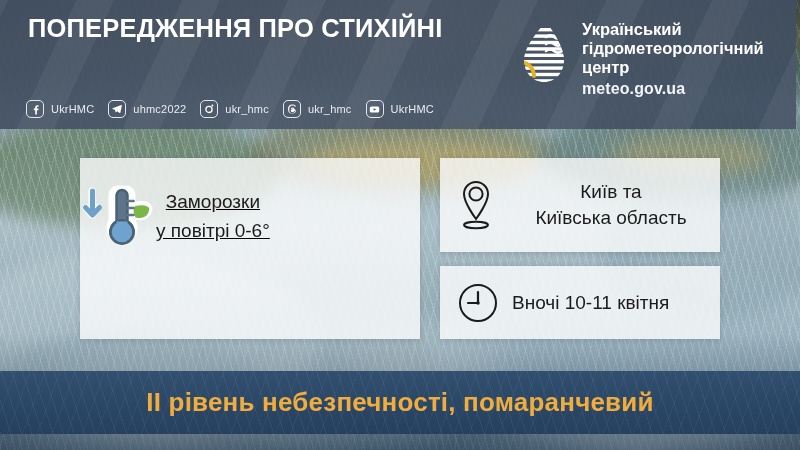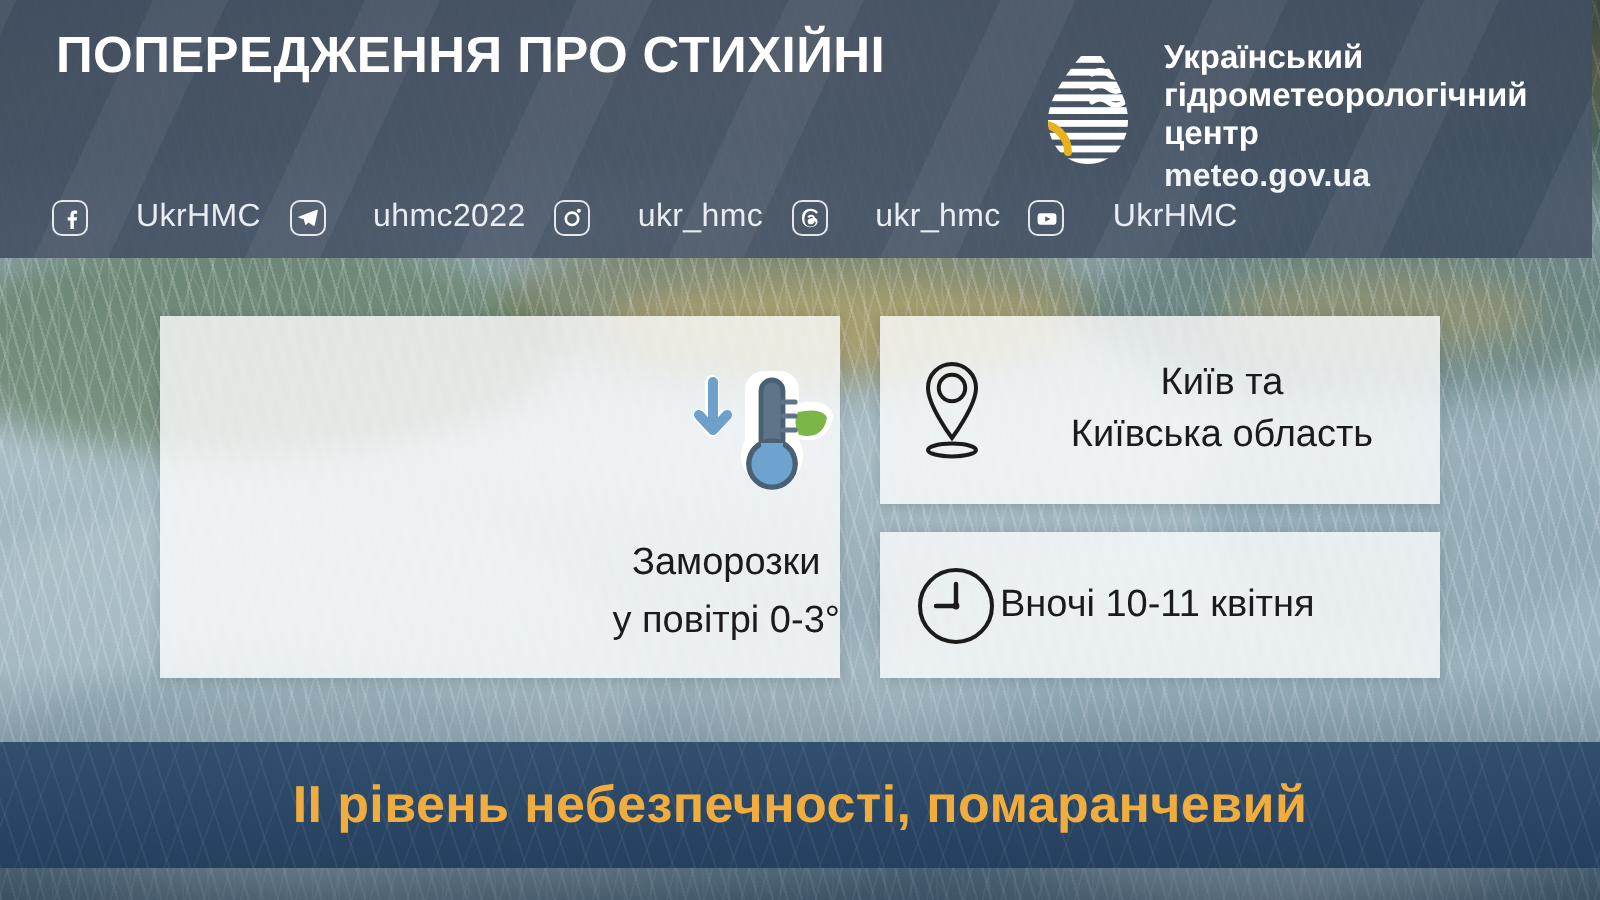--- a/index.html
+++ b/index.html
@@ -74,60 +74,61 @@
     display:flex; align-items:center; gap:0;
   }
   .social { display:flex; align-items:center; margin-right:14px; }
   .social .chip {
     width:18px; height:18px; border:1.5px solid rgba(255,255,255,.85);
     border-radius:5px; display:flex; align-items:center; justify-content:center;
     color:#ffffff;
   }
   .social .chip svg { display:block; }
   .social .handle {
-    margin-left:24px; color:#e9edf2; font-size:16px; letter-spacing:.2px;
+    margin-left:7px; color:#e9edf2; font-size:11px; letter-spacing:.2px;
   }
 
   
   .logo-block { position:absolute; left:516px; top:20px; display:flex; gap:14px; }
   .logo-mark { width:52px; height:66px; flex:none; }
   .logo-text { color:#fff; }
   .logo-text .l1, .logo-text .l2, .logo-text .l3 {
     font-weight:bold; font-size:16.5px; line-height:19px; white-space:nowrap;
   }
   .logo-text .url { margin-top:3px; font-size:16px; font-weight:bold; color:#f2f5f8; letter-spacing:.1px; }
 
   
   .card {
     position:absolute;
     background:rgba(255,255,255,.78);
     backdrop-filter:blur(1px);
     box-shadow:0 1px 6px rgba(20,30,45,.18);
   }
   .card-left {
     left:80px; top:158px; width:340px; height:181px;
-    display:flex; flex-direction:column; align-items:flex-end; justify-content:flex-start;
+    display:flex; flex-direction:row; align-items:flex-start; justify-content:flex-start;
     padding-top:17px;
+    text-decoration:underline;
   }
   .thermo { width:76px; height:80px; }
   .card-left .lines {
     margin-top:12px; text-align:center; color:#1b1b1b;
     font-size:19px; line-height:29px; font-weight:normal;
   }
 
   .card-region {
     left:440px; top:158px; width:280px; height:94px;
     display:flex; align-items:center; padding-left:16px; gap:12px;
   }
   .card-region .txt { flex:1; text-align:center; color:#1b1b1b; font-size:19px; line-height:26px; padding-right:6px; }
   .pin { width:40px; height:54px; flex:none; }
 
   .card-time {
     left:440px; top:266px; width:280px; height:73px;
-    display:flex; align-items:center; padding-left:16px; 
+    display:flex; align-items:center; padding-left:16px; gap:12px;
   }
   .clock { width:44px; height:44px; flex:none; }
   .card-time .txt { color:#1b1b1b; font-size:19px; white-space:nowrap; }
 
   
   .footer-band {
     position:absolute; left:0; top:371px; width:800px; height:63px;
     background:linear-gradient(180deg, rgba(44,74,107,.94) 0%, rgba(40,68,100,.96) 55%, rgba(36,62,93,.97) 100%);
     display:flex; align-items:center; justify-content:center;
     overflow:hidden;
@@ -285,21 +286,21 @@
       <circle cx="42" cy="57" r="11.6" fill="#6ea3cf" stroke="#4a6073" stroke-width="2.6"></circle>
       <rect x="36.5" y="46.5" width="11" height="10" fill="#6ea3cf"></rect>
       <g stroke="#5d7489" stroke-width="2.6" stroke-linecap="round">
         <path d="M47.5 26 h6"></path>
         <path d="M47.5 33 h6"></path>
         <path d="M47.5 40 h6"></path>
       </g>
     </svg>
     <div class="lines">
       <div>Заморозки</div>
-      <div>у повітрі 0-3°</div>
+      <div>у повітрі 0-6°</div>
     </div>
   </div>
 
   <div class="card card-region">
     <svg class="pin" viewBox="0 0 40 54">
       <path d="M20 4 a12 12 0 0 1 12 12 c0 9 -12 25 -12 25 S8 25 8 16 A12 12 0 0 1 20 4 z" fill="none" stroke="#1b1b1b" stroke-width="2"></path>
       <circle cx="20" cy="16" r="6.6" fill="none" stroke="#1b1b1b" stroke-width="2"></circle>
       <ellipse cx="20" cy="47" rx="12" ry="3.2" fill="none" stroke="#1b1b1b" stroke-width="2"></ellipse>
     </svg>
     <div class="txt">

